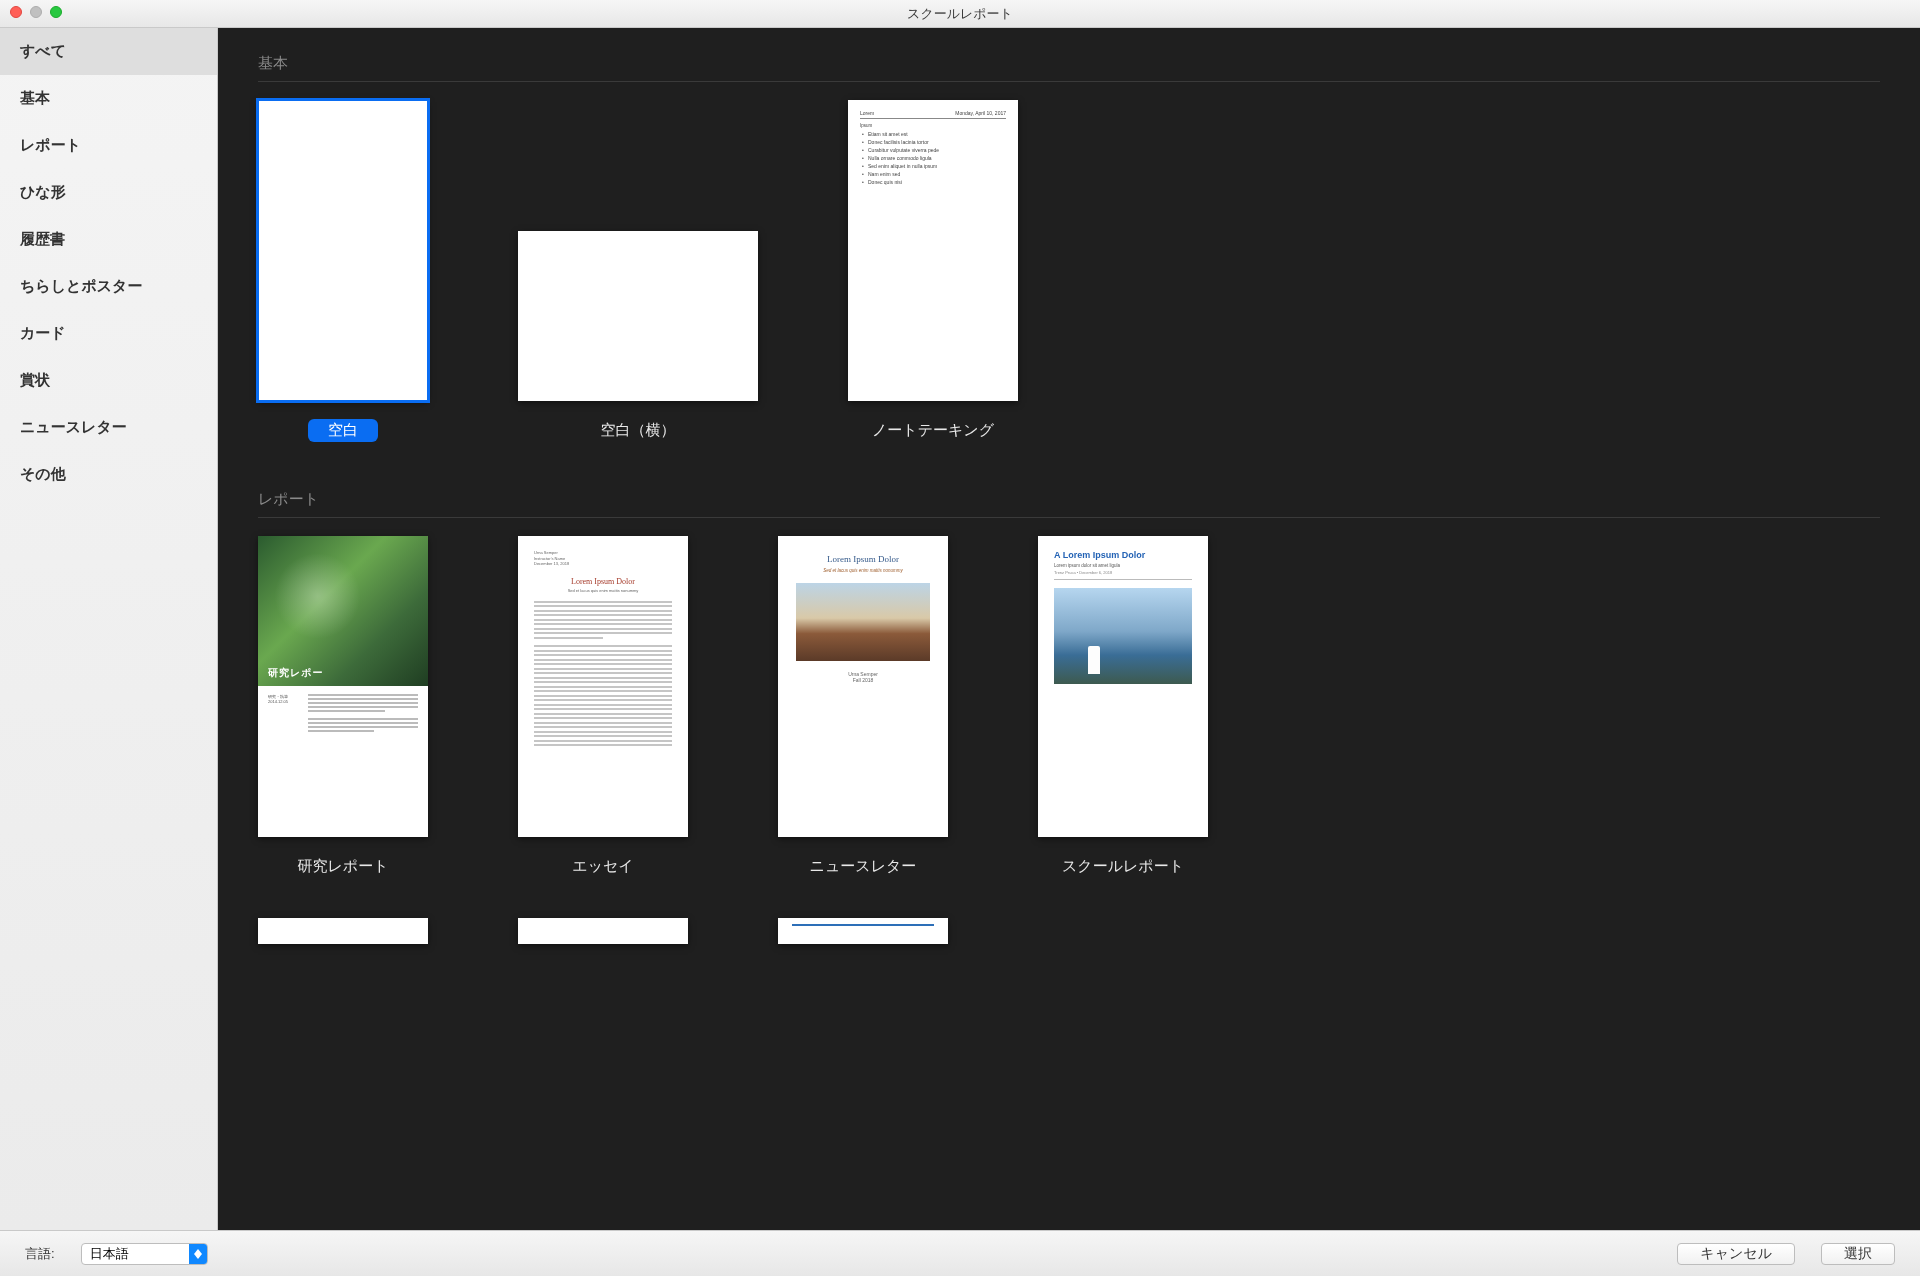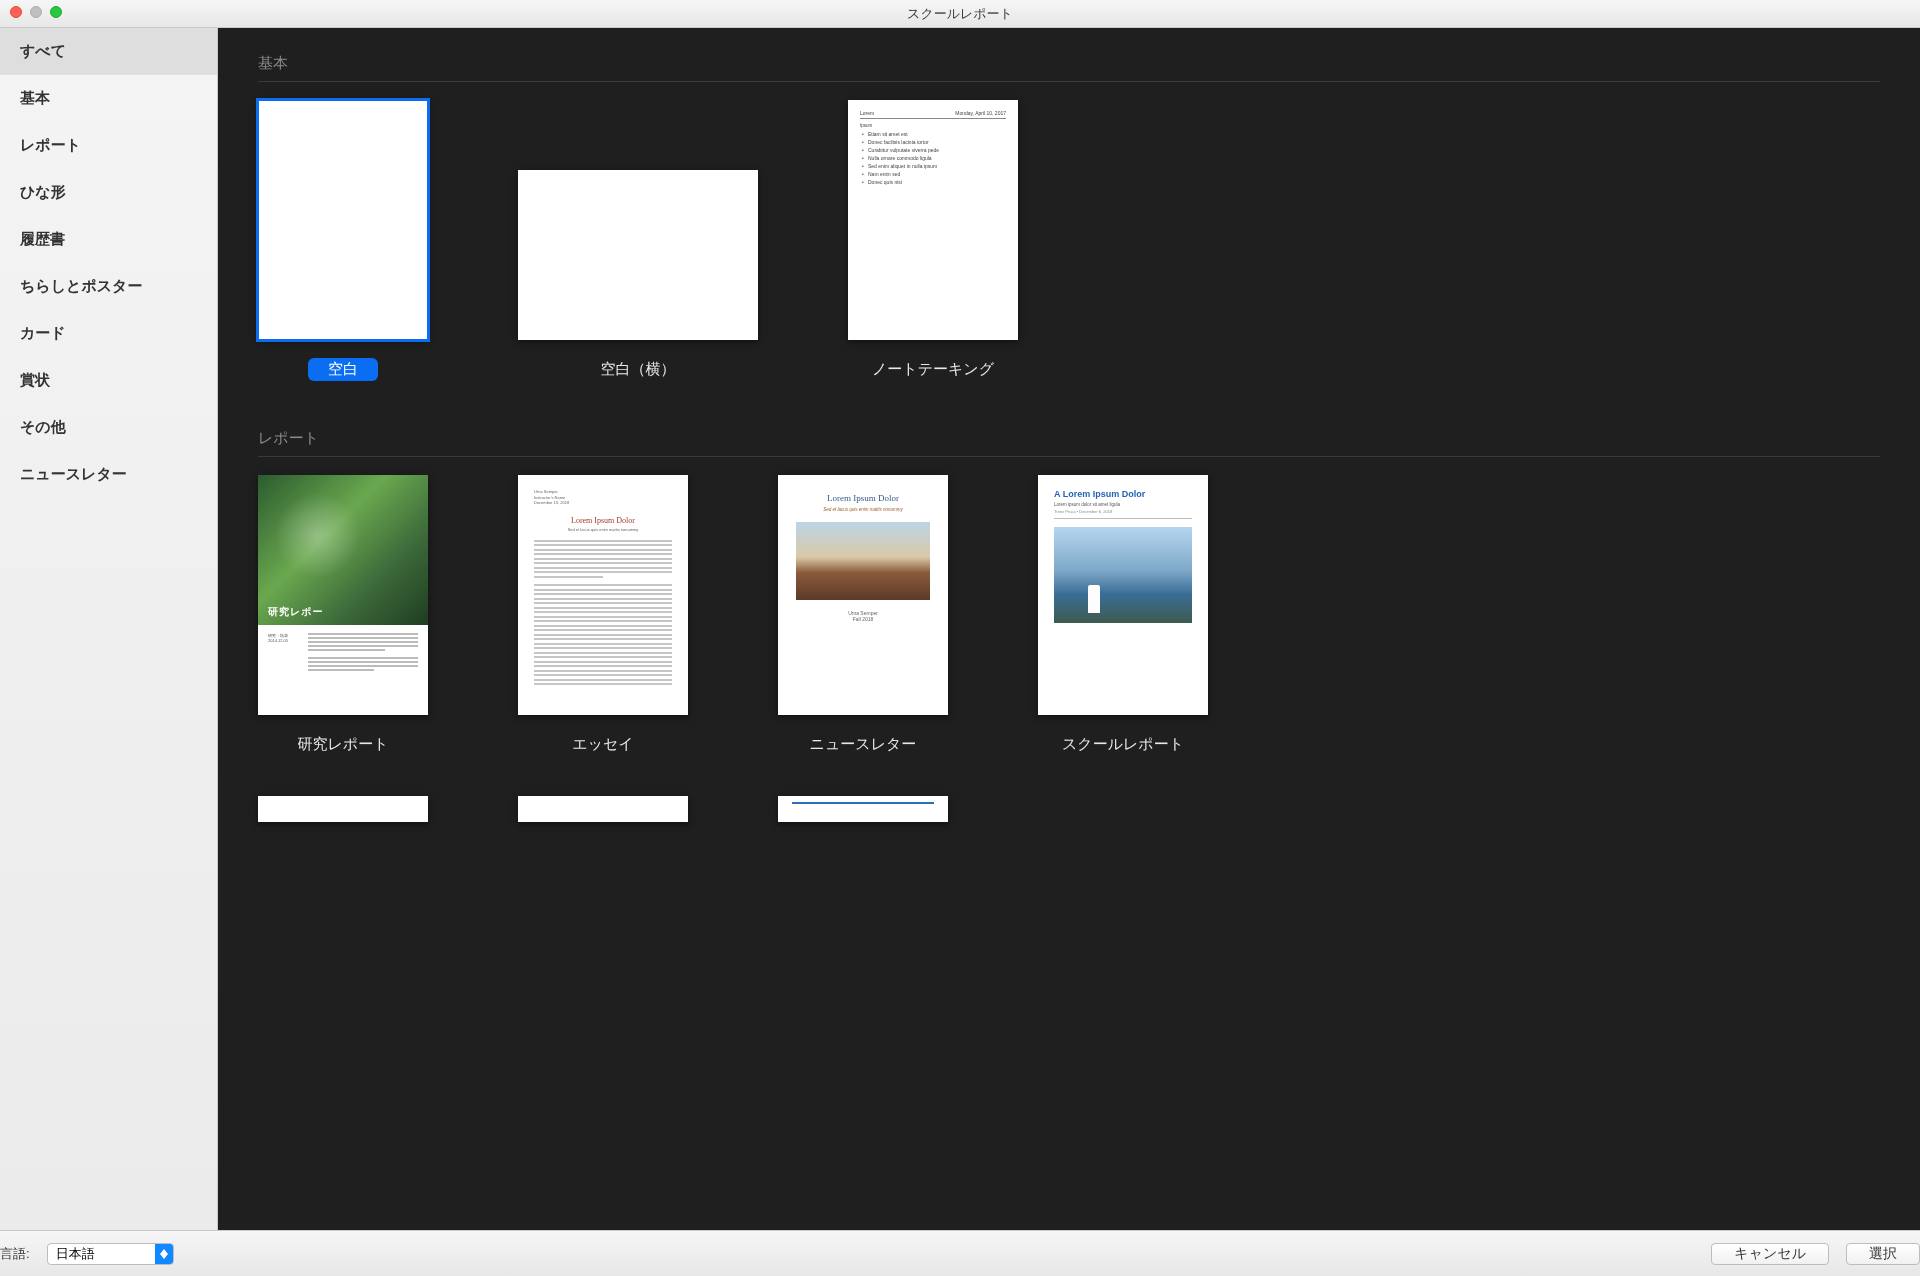--- a/index.html
+++ b/index.html
@@ -23,21 +23,21 @@
 .sidebar-item { padding: 14px 20px; font-size: 15px; color: #333; cursor: default; }
 .sidebar-item.selected { background: #dedede; }
 
 
 .content { flex: 1; background: #1f1f1f; color: #ddd; overflow: auto; padding: 18px 40px 60px 40px; }
 .section-title { color: #8a8a8a; font-size: 15px; padding: 8px 0; border-bottom: 1px solid #3a3a3a; margin-bottom: 18px; }
 .grid { display: flex; flex-wrap: wrap; gap: 80px 90px; margin-bottom: 40px; }
 .grid.peek { margin-bottom: 0; }
 .tile { display: flex; flex-direction: column; align-items: center; cursor: default; }
 .thumb { background: #fff; box-shadow: 0 2px 6px rgba(0,0,0,.5); position: relative; overflow: hidden; }
-.thumb.portrait { width: 170px; height: 240px; }
+.thumb.portrait { width: 170px; height: 301px; }
 .thumb.landscape { width: 240px; height: 170px; }
 .thumb.selected { outline: 3px solid #0a6df2; outline-offset: -1px; }
 .thumb.peekrow { height: 26px; }
 .tile-label { margin-top: 18px; font-size: 15px; color: #e8e8e8; padding: 2px 20px; border-radius: 6px; }
 .tile-label.selected { background: #0a6df2; color: #fff; }
 
 
 .nt-inner { padding: 10px 12px; font-size: 5px; color: #444; }
 .nt-head { display: flex; justify-content: space-between; border-bottom: 1px solid #888; padding-bottom: 2px; margin-bottom: 4px; }
 .nt-li { padding-left: 8px; position: relative; line-height: 1.6; }
@@ -68,21 +68,21 @@
 
 
 .sr-inner { padding: 14px 16px; }
 .sr-title { font-size: 9px; color: #2463b5; font-weight: 600; }
 .sr-sub { font-size: 4.5px; color: #555; margin: 3px 0 2px; }
 .sr-meta { font-size: 4px; color: #888; border-bottom: 1px solid #bbb; padding-bottom: 4px; margin-bottom: 8px; }
 .sr-photo { height: 96px; background: linear-gradient(#b6d6ef 0%, #7fa8c9 45%, #3a6d96 70%, #3d5a4f 100%); position: relative; }
 .sr-photo::after { content: ""; position: absolute; left: 34px; bottom: 10px; width: 12px; height: 28px; background: #fdfdfd; border-radius: 2px 2px 0 0; }
 
 
-.footer { height: 46px; background: linear-gradient(#f6f6f6,#e7e7e7); border-top: 1px solid #c9c9c9; display: flex; align-items: center; padding: 0 0; gap: 17px; justify-content: center; }
+.footer { height: 46px; background: linear-gradient(#f6f6f6,#e7e7e7); border-top: 1px solid #c9c9c9; display: flex; align-items: center; padding: 0 25px; gap: 26px; justify-content: center; }
 .footer-label { font-size: 13px; color: #333; }
 .lang-select { display: flex; align-items: stretch; height: 22px; border: 1px solid #bdbdbd; border-radius: 4px; overflow: hidden; background: #fff; }
 .lang-value { padding: 0 60px 0 8px; font-size: 13px; display: flex; align-items: center; }
 .lang-arrows { width: 18px; background: #1088ff; display: flex; flex-direction: column; align-items: center; justify-content: center; color: #fff; }
 .lang-arrows svg { width: 8px; height: 5px; display: block; }
 .spacer { flex: 1; }
 .btn { height: 22px; padding: 0 22px; font-size: 14px; background: linear-gradient(#ffffff,#f1f1f1); border: 1px solid #bdbdbd; border-radius: 4px; color: #333; display: flex; align-items: center; cursor: default; }
 </style>
 </head>
 <body>
@@ -100,22 +100,22 @@
 
   <div class="sidebar">
     <div class="sidebar-item selected"><span>すべて</span></div>
     <div class="sidebar-item"><span>基本</span></div>
     <div class="sidebar-item"><span>レポート</span></div>
     <div class="sidebar-item"><span>ひな形</span></div>
     <div class="sidebar-item"><span>履歴書</span></div>
     <div class="sidebar-item"><span>ちらしとポスター</span></div>
     <div class="sidebar-item"><span>カード</span></div>
     <div class="sidebar-item"><span>賞状</span></div>
+    <div class="sidebar-item"><span>ニュースレター</span></div>
     <div class="sidebar-item"><span>その他</span></div>
-    <div class="sidebar-item"><span>ニュースレター</span></div>
   </div>
 
   <div class="content">
 
     <div class="section-title">基本</div>
     <div class="grid">
 
       <div class="tile">
         <div class="thumb portrait selected"></div>
         <div class="tile-label selected">空白</div>

